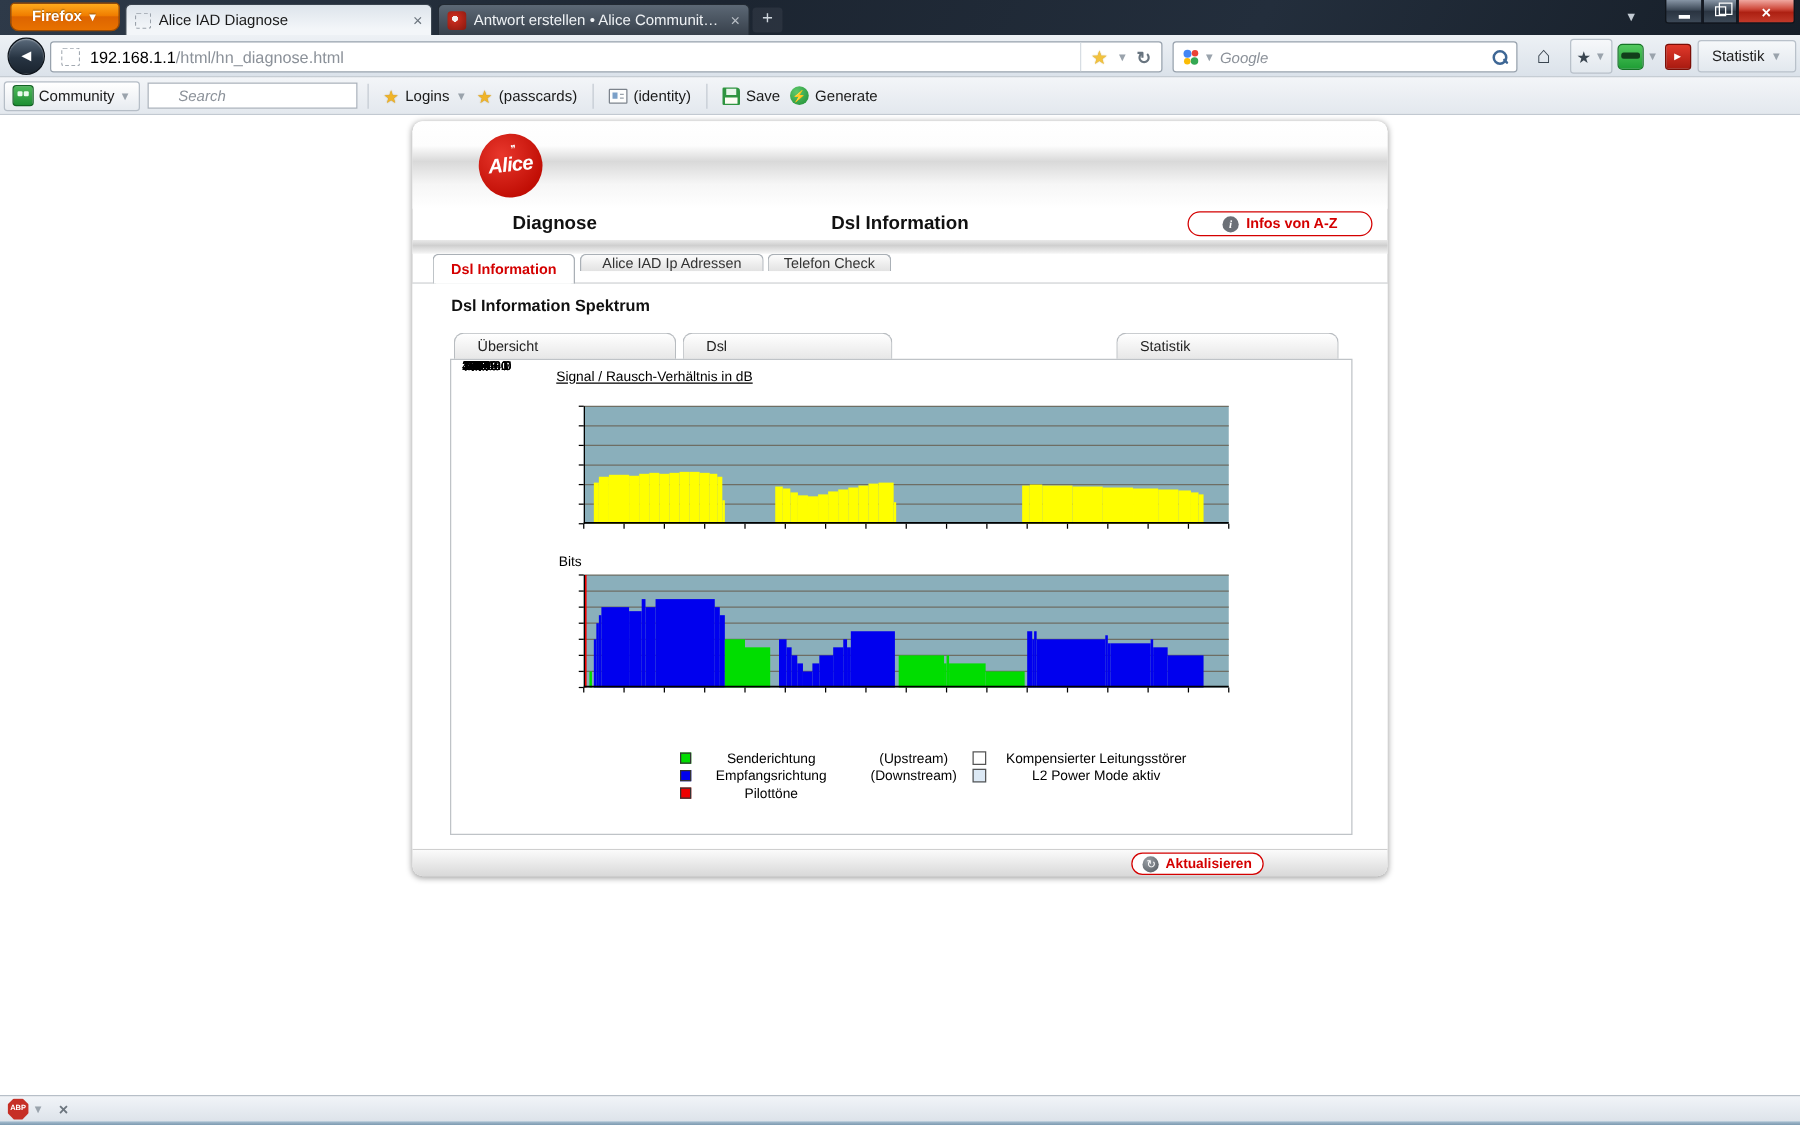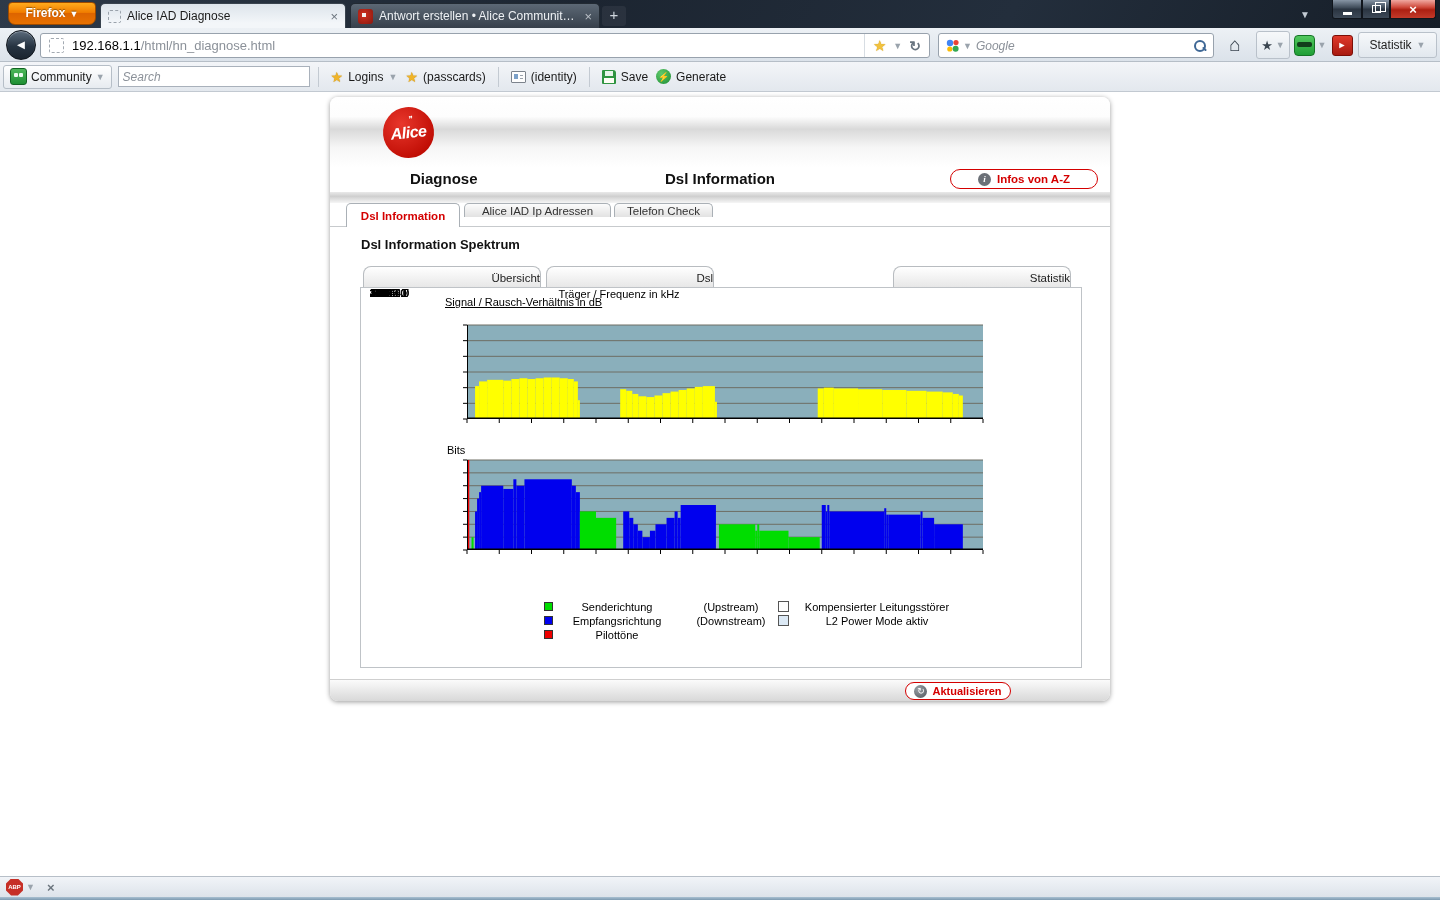--- a/index.html
+++ b/index.html
@@ -78,22 +78,22 @@
   
   .rf-bar { position:absolute; left:0; top:62px; width:1440px; height:30px;
     background:linear-gradient(#f3f5f8,#e3e8ee); border-bottom:1px solid #c2c9d1;
     display:flex; align-items:center; font-size:12px; color:#1a1a1a; }
   .rf-btn { margin-left:3px; height:24px; border:1px solid #b6bec7; border-radius:3px;
     background:linear-gradient(#ffffff,#e7ebf0); display:flex; align-items:center; padding:0 6px; gap:4px; cursor:pointer; }
   .rf-logo { width:17px; height:17px; border-radius:3px; background:linear-gradient(#4db85a,#1e8f33);
     border:1px solid #126323; position:relative; }
   .rf-logo:before { content:""; position:absolute; left:3px; top:4px; width:4px; height:4px; background:#eafaee; border-radius:1px; }
   .rf-logo:after  { content:""; position:absolute; right:3px; top:4px; width:4px; height:4px; background:#eafaee; border-radius:1px; }
-  .rf-search { margin-left:6px; width:192px; height:21px; border:1px solid #a9b1bb; background:#fff;
-    font-size:12px; font-style:italic; color:#a16207; padding:0 4px; font-family:"Liberation Sans",sans-serif; }
+  .rf-search { margin-left:6px; width:168px; height:21px; border:1px solid #a9b1bb; background:#fff;
+    font-size:12px; font-style:italic; color:#a16207; padding:0 24px; font-family:"Liberation Sans",sans-serif; }
   .rf-search::placeholder { color:#8b9199; font-style:italic; }
   .rf-sep { width:1px; height:20px; background:#c3cad2; margin:0 8px; }
   .rf-item { display:flex; align-items:center; gap:5px; cursor:pointer; margin:0 4px; }
   .gold-star { color:#f0b429; font-size:14px; text-shadow:0 0 1px #a87708; }
   .card-ico { width:15px; height:12px; border:1px solid #7c838c; background:#fdfdfd; position:relative; border-radius:1px; }
   .card-ico:before { content:""; position:absolute; left:2px; top:2px; width:4px; height:5px; background:#7ba0c8; }
   .card-ico:after { content:""; position:absolute; left:8px; top:3px; right:2px; height:1px; background:#9aa2ab; box-shadow:0 3px 0 #9aa2ab; }
   .floppy-ico { width:14px; height:14px; background:#2f9440; border-radius:1px 3px 1px 1px; position:relative; }
   .floppy-ico:before { content:""; position:absolute; left:3px; top:1px; width:8px; height:5px; background:#e8f5ea; }
   .floppy-ico:after { content:""; position:absolute; left:2px; bottom:1px; width:10px; height:5px; background:#fdfdf4; }
@@ -137,21 +137,21 @@
     border-radius:5px 5px 0 0; font-size:11.5px; display:flex; align-items:center; justify-content:center;
     background:linear-gradient(#fcfcfc,#e2e2e2); color:#333; cursor:pointer; }
   .mtab.active { background:#fff; color:#d40000; font-weight:bold; height:24px; z-index:2; }
   .mtab-line { position:absolute; left:0; top:129px; width:780px; height:1px; background:#c7cacd; }
 
   .content { position:absolute; left:0; top:130px; width:780px; height:452px; background:#fff; }
   .spek-heading { position:absolute; left:31px; top:10px; font-size:13px; font-weight:bold; color:#111; }
   .sub-tabs { position:absolute; left:0; top:39px; width:780px; height:22px; }
   .stab { position:absolute; top:0; height:22px; border:1px solid #b8bcc0; border-bottom:none; border-radius:8px 8px 0 0;
     background:linear-gradient(#ffffff,#e6e6e6); font-size:11.5px; display:flex; align-items:center;
-    padding-left:18px; color:#222; cursor:pointer;justify-content:flex-end; }
+    padding-left:18px; color:#222; cursor:pointer; }
   .stab.active { color:#d40000; font-weight:bold;margin-top:28px; }
 
   .inner-box { position:absolute; left:30px; top:60px; width:722px; height:381px; border:1px solid #bfc3c7; background:#fff; }
   .chart { position:absolute; left:0; top:0; width:100%; height:100%; pointer-events:none; }
   svg.plot { position:absolute; overflow:visible; }
   .c0 svg.plot { left:106px; top:37px; }
   .c1 svg.plot { left:106px; top:172px; }
   .chart-title { position:absolute; font-size:11px; color:#000; }
   .c0 .chart-title { left:84px; top:8px;text-decoration:underline; }
   .c1 .chart-title { left:86px; top:156px; }
@@ -514,21 +514,20 @@
                 <line x1="516" y1="90" x2="516" y2="94" stroke="#000" stroke-width="1"></line>
                 <line x1="-4" y1="90" x2="0" y2="90" stroke="#000" stroke-width="1"></line>
                 <line x1="-4" y1="77.14285714285714" x2="0" y2="77.14285714285714" stroke="#000" stroke-width="1"></line>
                 <line x1="-4" y1="64.28571428571429" x2="0" y2="64.28571428571429" stroke="#000" stroke-width="1"></line>
                 <line x1="-4" y1="51.42857142857143" x2="0" y2="51.42857142857143" stroke="#000" stroke-width="1"></line>
                 <line x1="-4" y1="38.57142857142858" x2="0" y2="38.57142857142858" stroke="#000" stroke-width="1"></line>
                 <line x1="-4" y1="25.714285714285708" x2="0" y2="25.714285714285708" stroke="#000" stroke-width="1"></line>
                 <line x1="-4" y1="12.857142857142861" x2="0" y2="12.857142857142861" stroke="#000" stroke-width="1"></line>
                 <line x1="-4" y1="0" x2="0" y2="0" stroke="#000" stroke-width="1"></line>
               </svg>
-            <div class="axis-label" style="width: 516px;">Träger / Frequenz in kHz</div>
           <span class="tick r" style="width: 26px;">0</span>
               <span class="tick r" style="width: 26px;">2</span>
               <span class="tick r" style="width: 26px;">4</span>
               <span class="tick r" style="width: 26px;">6</span>
               <span class="tick r" style="width: 26px;">8</span>
               <span class="tick r" style="width: 26px;">10</span>
               <span class="tick r" style="width: 26px;">12</span>
               <span class="tick r" style="width: 26px;">15</span>
               <span class="tick c" style="width: 40px;">0</span>
               <span class="tick c" style="width: 40px;">256</span>

